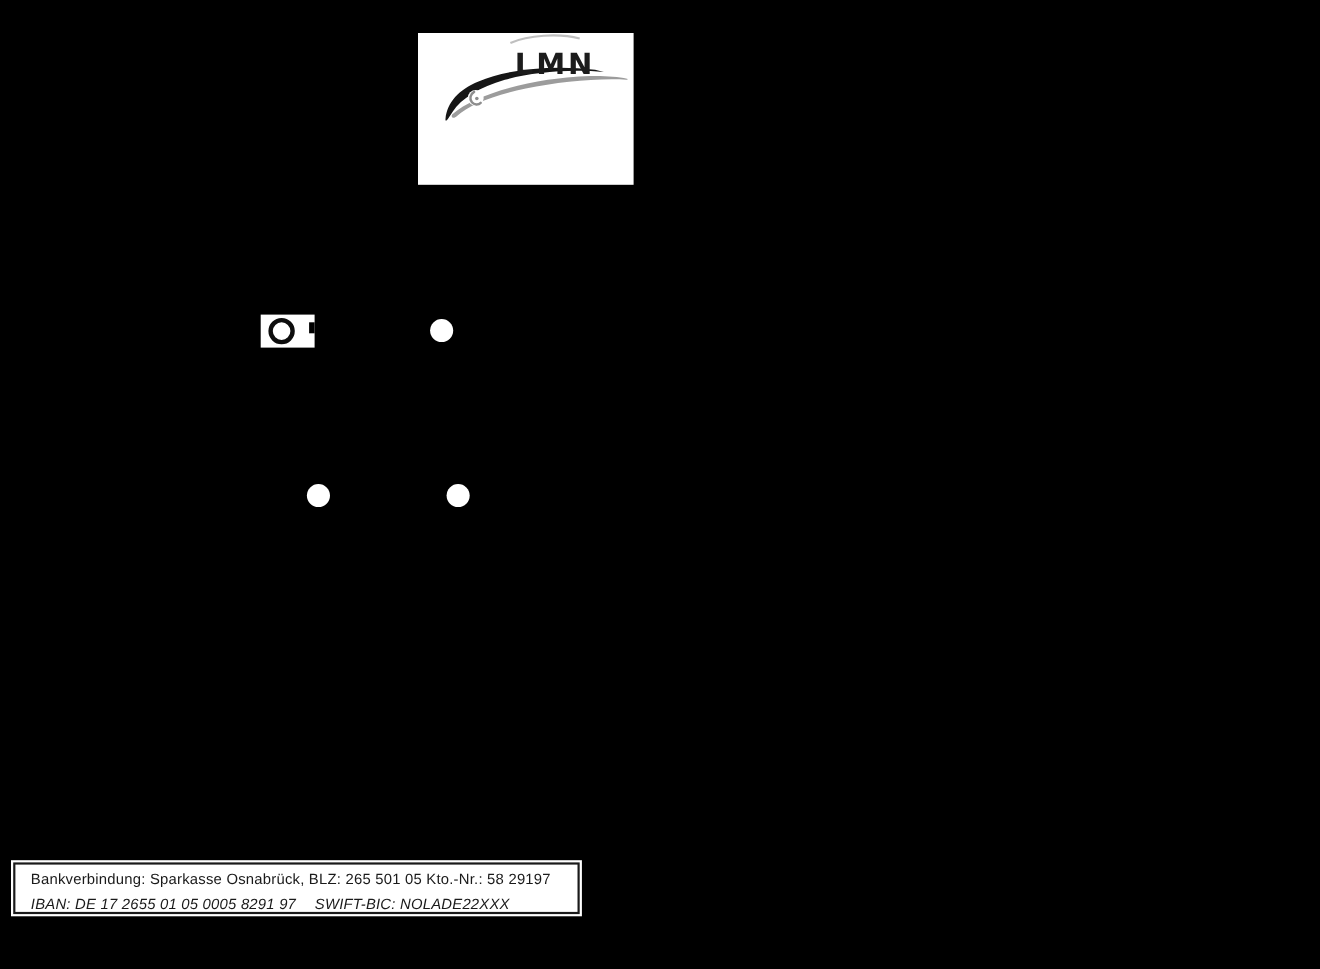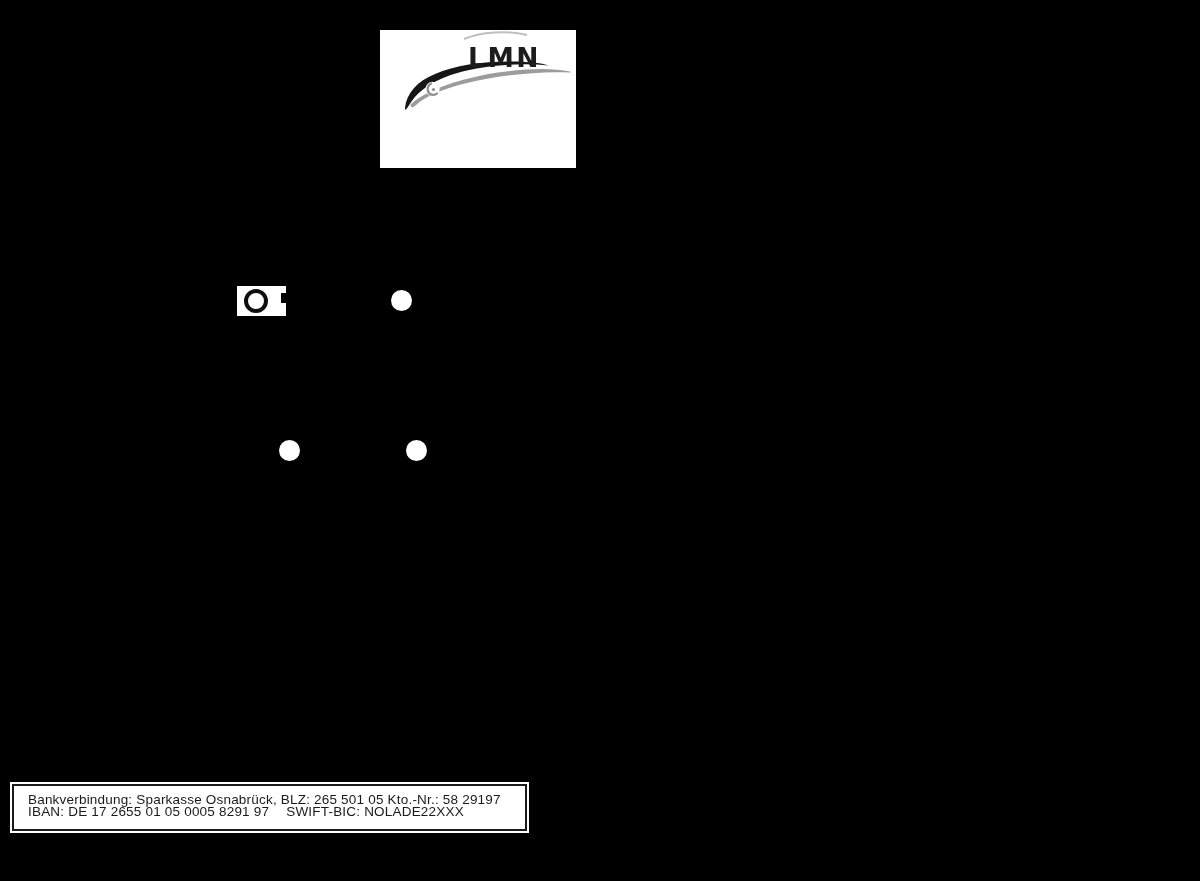--- a/index.html
+++ b/index.html
@@ -68,21 +68,21 @@
   }
   .bank-line {
     position: absolute;
     left: 18px;
     color: #1a1a1a;
     font-size: 13.5px;
     letter-spacing: 0.2px;
     white-space: nowrap;
   }
   .bank-line-1 { top: 10px; }
-  .bank-line-2 { top: 22px; }
+  .bank-line-2 { top: 32px; font-style: italic; }
   .swift-part { margin-left: 17px; }
 </style>
 </head>
 <body>
 
 <div class="page">
 
   <div class="logo-box">
     <svg viewBox="0 0 196 122" width="196" height="122" aria-label="LMN">
 

